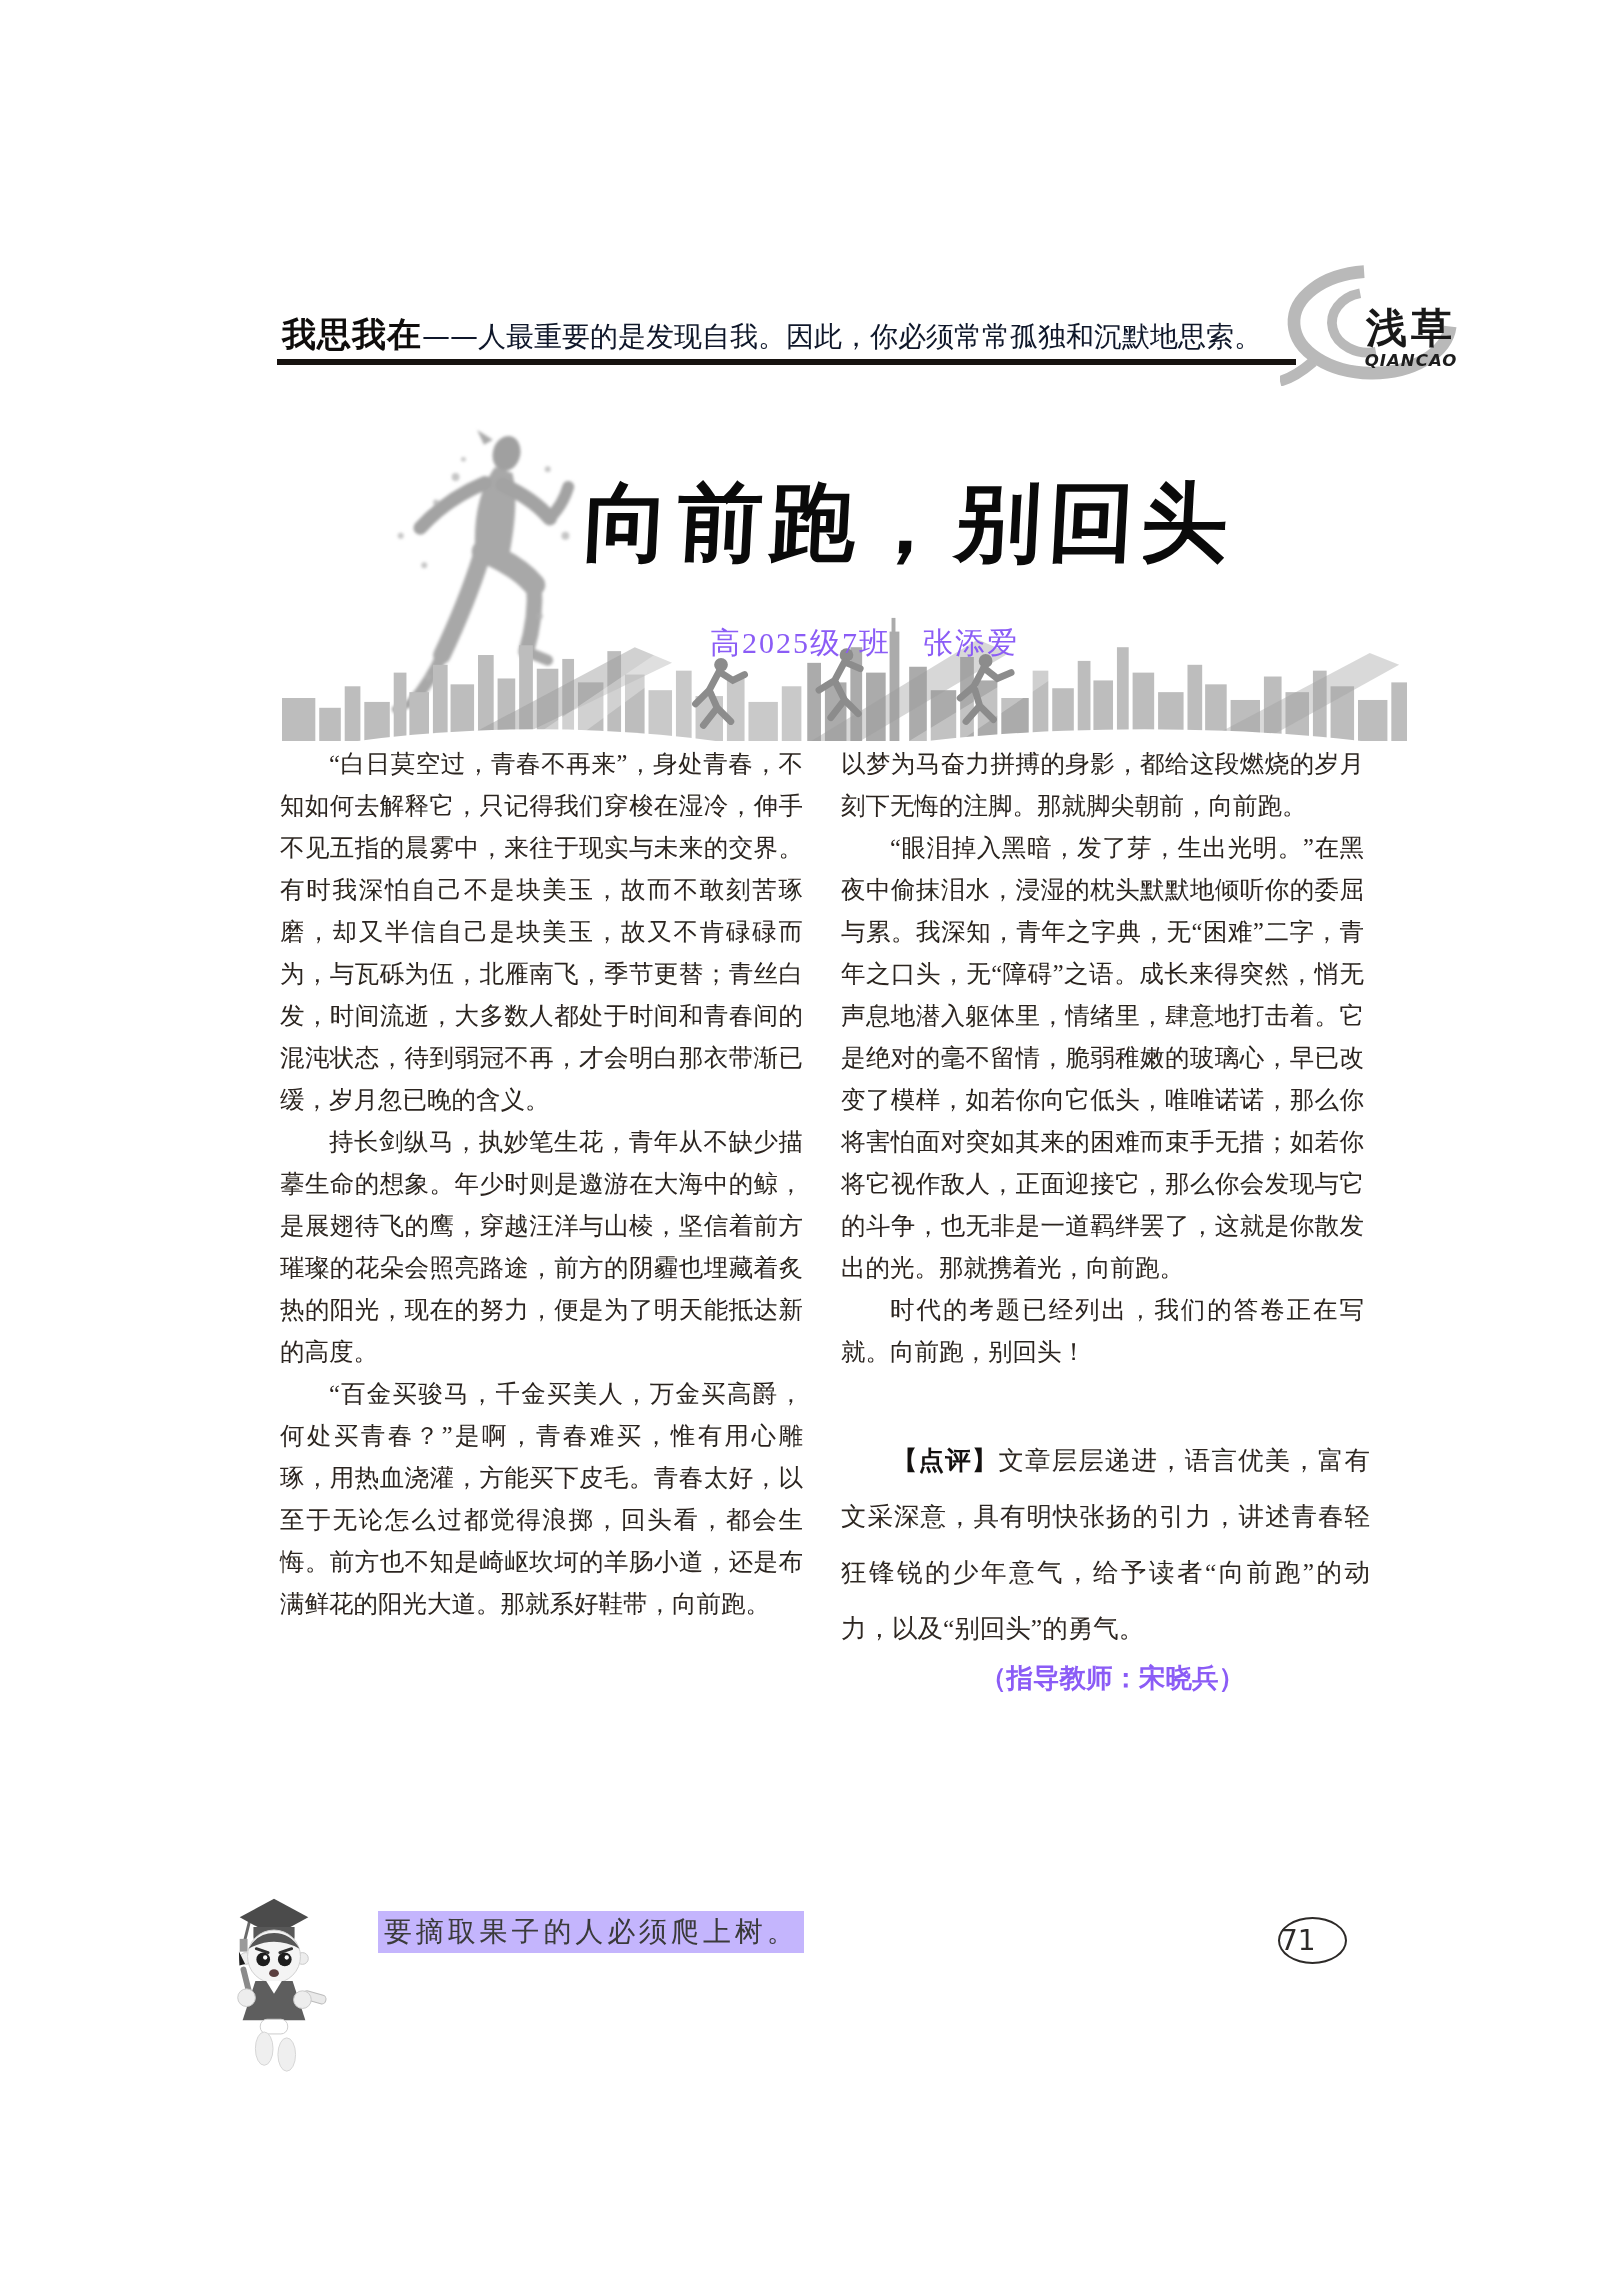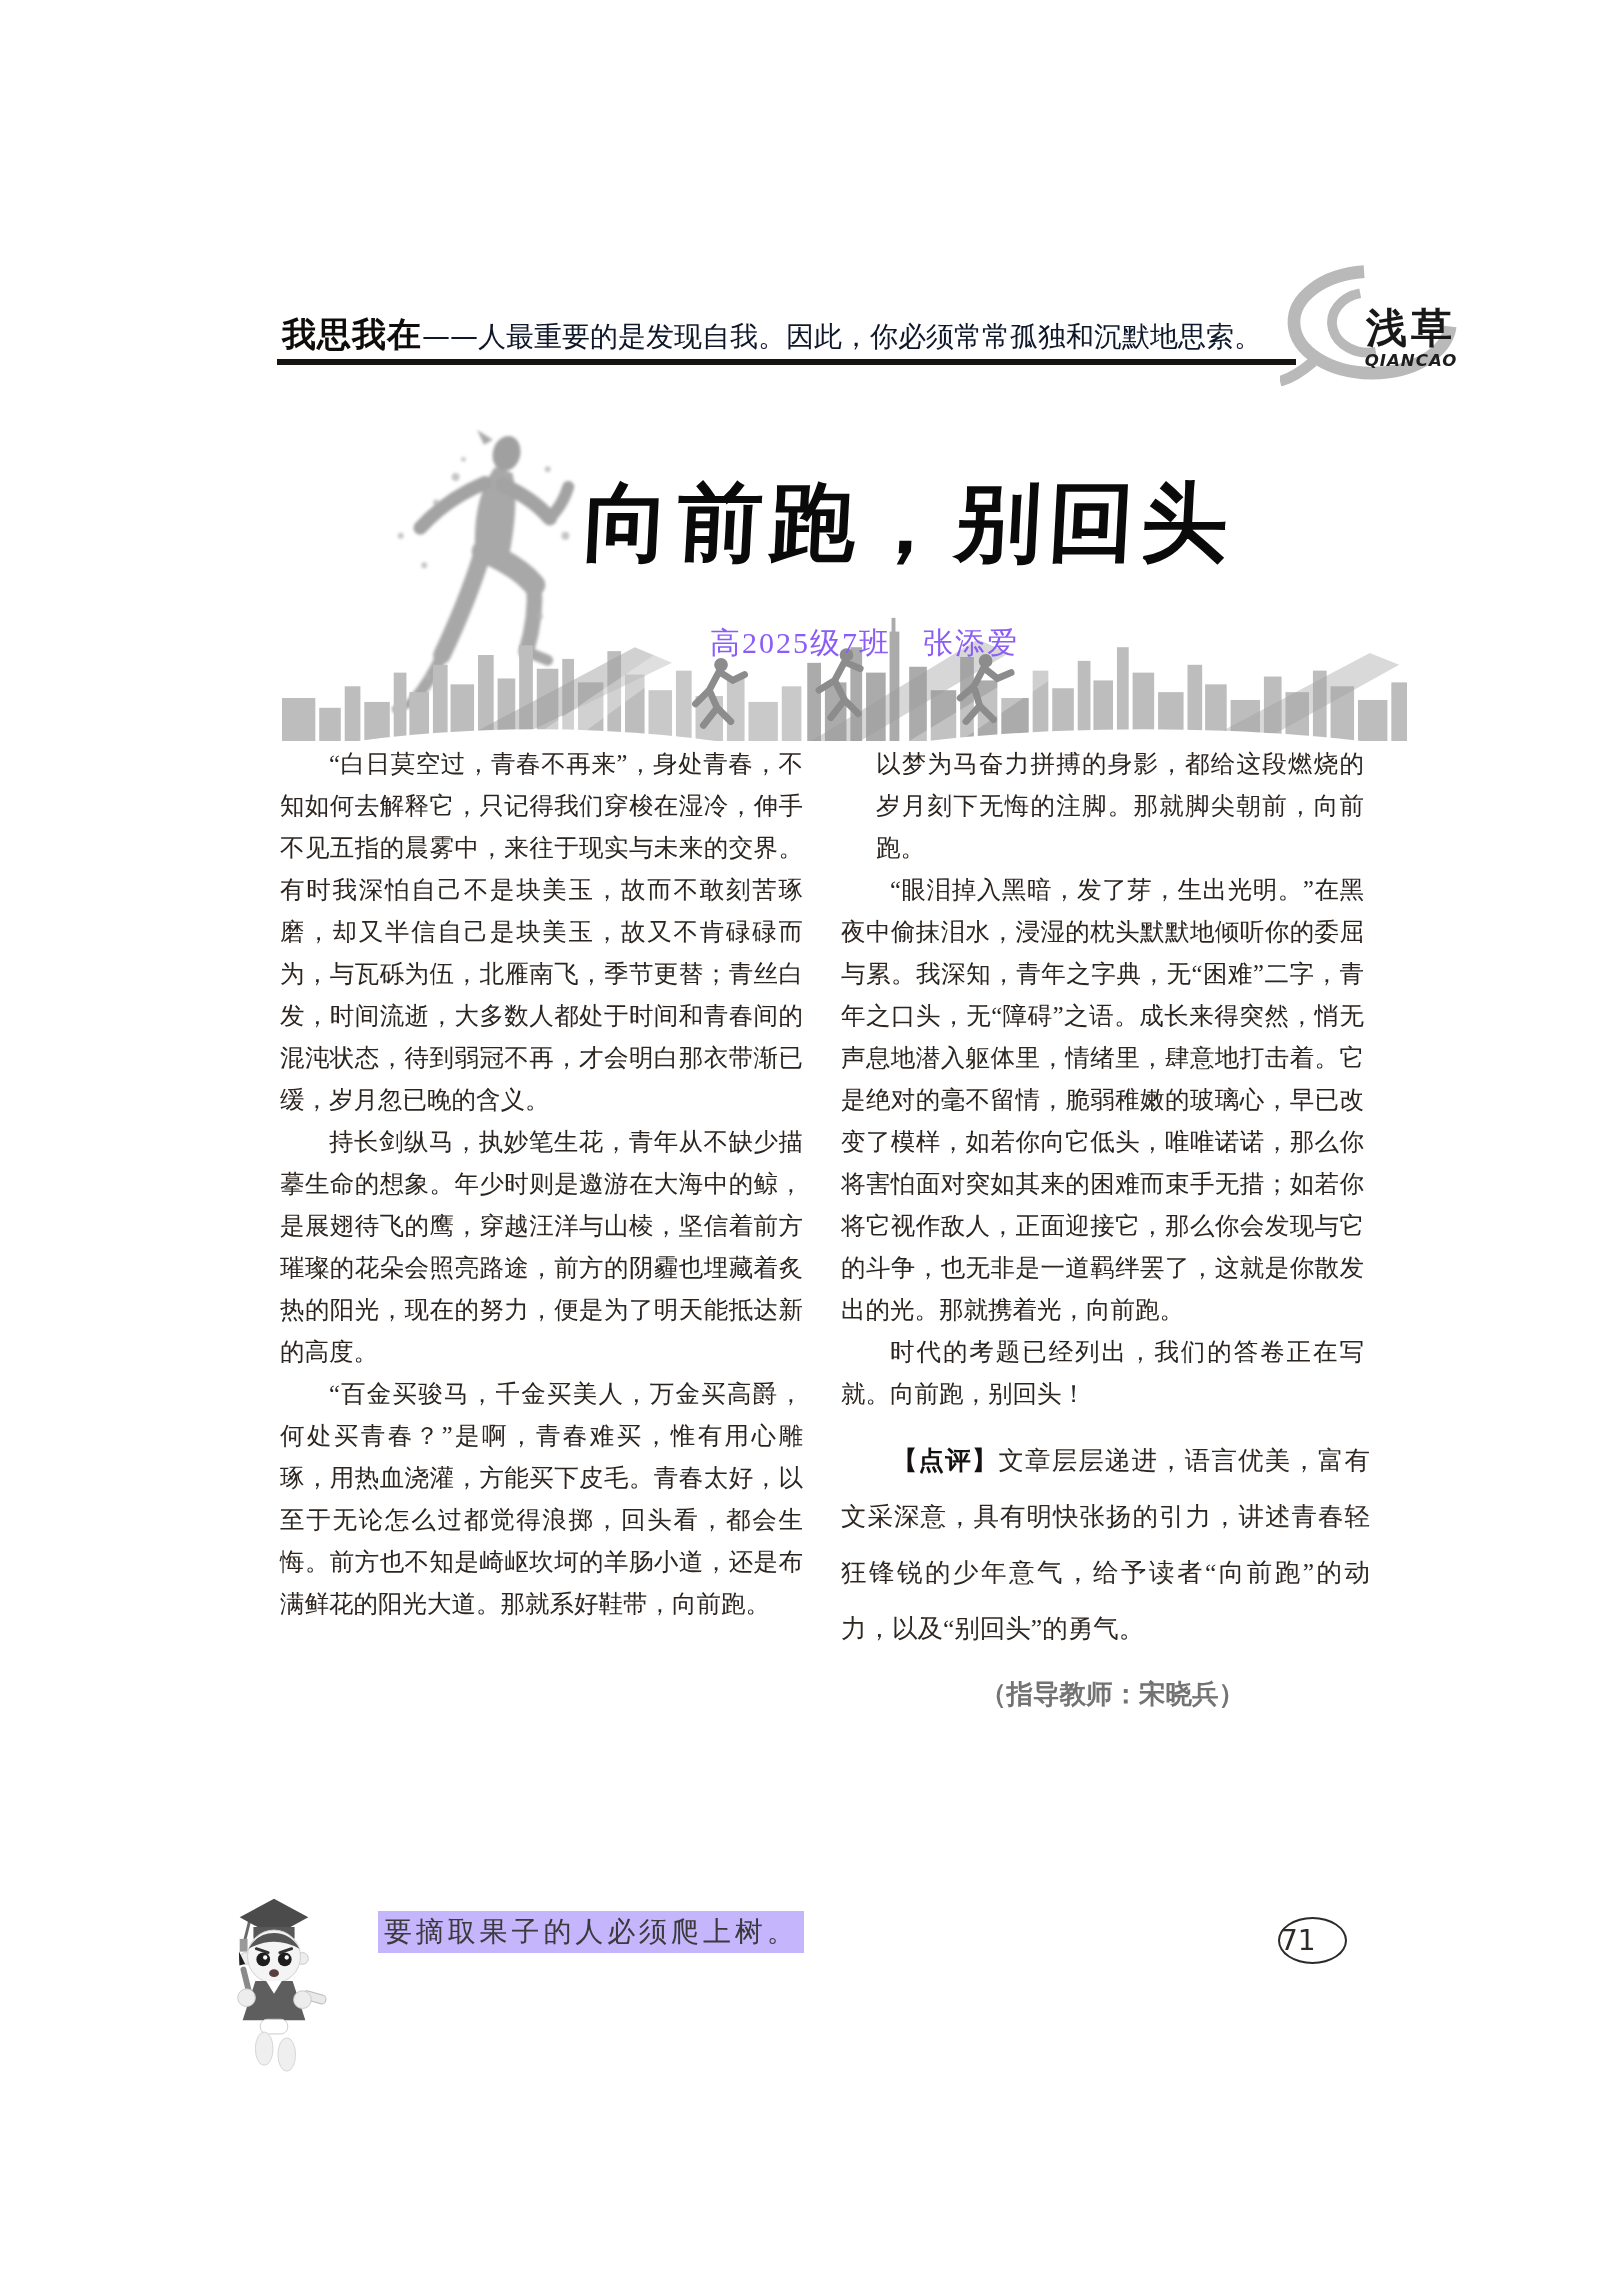--- a/index.html
+++ b/index.html
@@ -39,31 +39,31 @@
   }
   
   .col{position:absolute;top:743px;width:523px;z-index:2;}
   .col-left{left:280px;}
   .col-right{left:841px;}
   .body-p{
     margin:0;text-align:justify;
     font-size:24.5px;line-height:42px;
     text-indent:2em;color:#2b241f;
   }
-  .body-p.noindent{text-indent:0;margin-left:35px;}
+  .body-p.noindent{text-indent:0;}
   
   .comment-block{position:absolute;left:841px;top:1433px;width:529px;z-index:2;}
   .comment-p{
     margin:0;text-align:justify;text-indent:2em;
     font-size:25.5px;line-height:56px;color:#2e2722;
   }
   .comment-label{font-weight:bold;color:#141110;}
   .teacher-credit{
-    margin:19px 0 0 0;text-align:right;padding-right:125px;
-    font-size:26.5px;font-weight:bold;color:#737373;
+    margin:3px 0 0 0;text-align:right;padding-right:125px;
+    font-size:26.5px;font-weight:bold;color:#8b5cf6;
     font-family:"DejaVu Sans","Liberation Sans",sans-serif;
   }
   
   .mascot{position:absolute;left:216px;top:1884px;width:116px;height:196px;z-index:4;}
   .footer-quote{
     position:absolute;left:378px;top:1911px;z-index:4;
     font-size:28px;letter-spacing:3.9px;color:#3a3a3a;white-space:nowrap;
     font-family:"DejaVu Sans","Liberation Sans",sans-serif;
     background:#c4b5fd;padding:2px 5.9px;
   }

